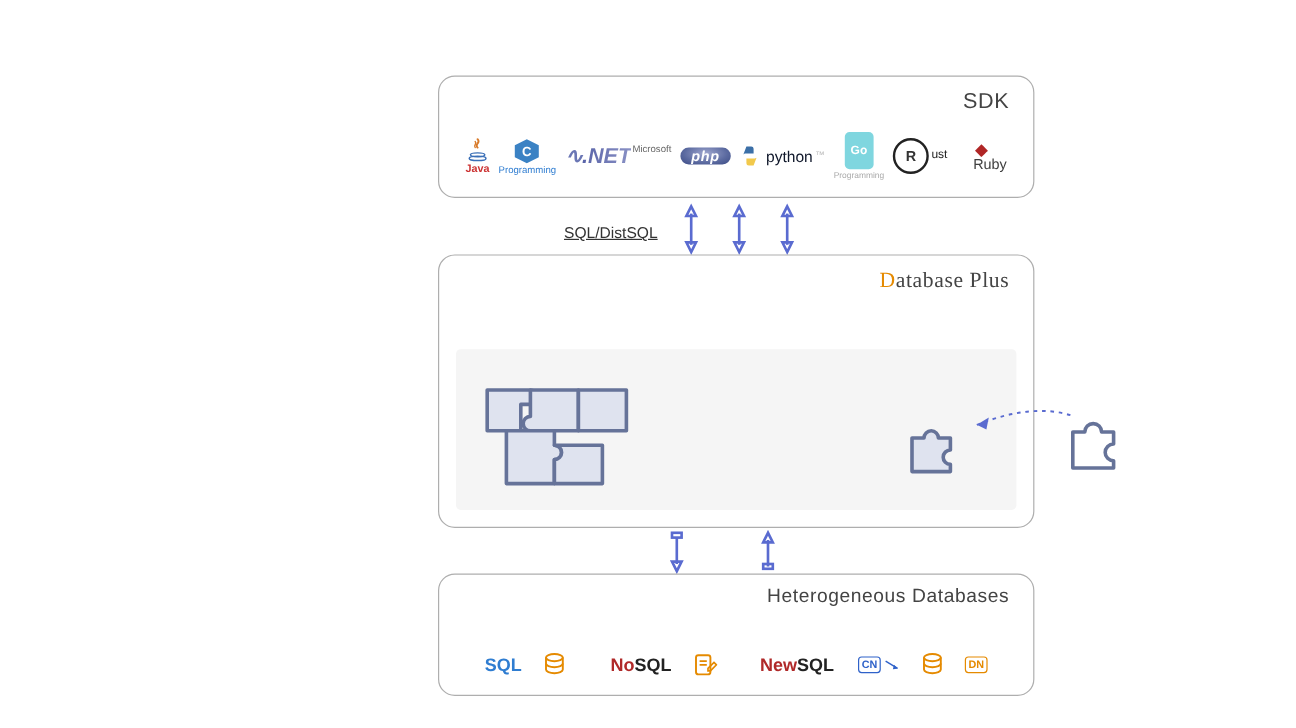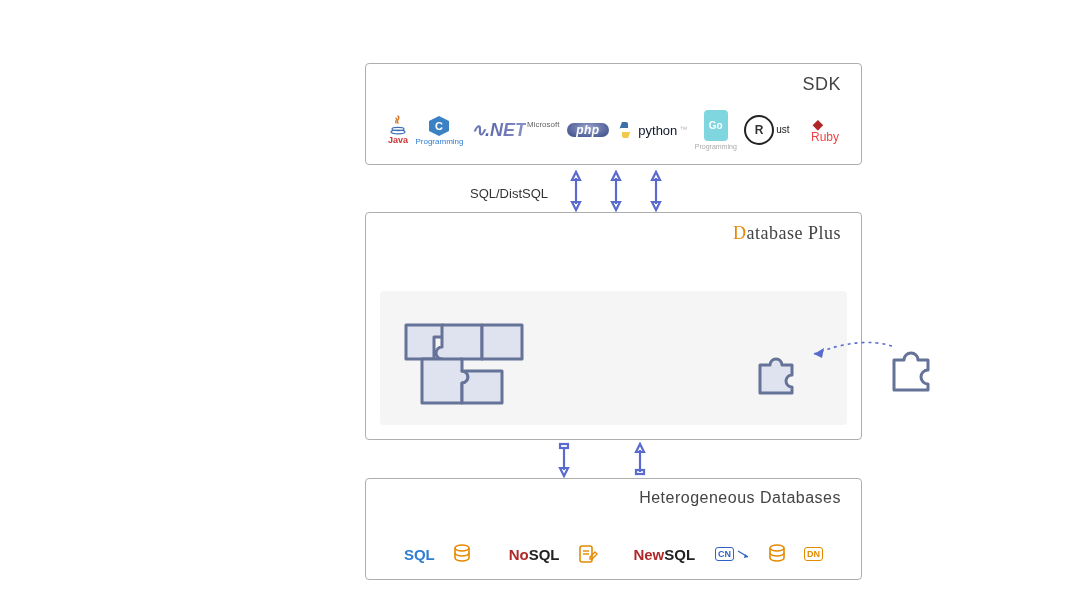--- a/index.html
+++ b/index.html
@@ -9,21 +9,21 @@
     height: 607px;
     background: #ffffff;
     font-family: "Helvetica Neue", Arial, sans-serif;
     color: #333;
     overflow: hidden;
   }
   .stage { position: relative; width: 1080px; height: 607px; }
   .box {
     position: absolute;
     border: 1.5px solid #aeaeae;
-    border-radius: 4px;
+    border-radius: 14px;
     background: #fff;
   }
   .box-title {
     position: absolute;
     top: 10px;
     right: 20px;
     font-size: 18px;
     letter-spacing: 0.5px;
     color: #444;
   }
@@ -60,21 +60,21 @@
     display:flex; align-items:center; justify-content:center;
     color:#fff; font-weight:700; font-size:10px;
   }
   .go-sub { font-size:7px; color:#aaa; margin-top:2px; }
   .rust-badge {
     width: 26px; height: 26px; border-radius: 50%; border: 2px solid #222;
     display:flex; align-items:center; justify-content:center; font-weight:800; font-size:12px;
   }
   .rust-text { font-size:10px; color:#222; margin-left:2px; }
   .ruby-gem { color:#b02626; font-size:14px; }
-  .ruby-text { font-size:12px; color:#ef4444;margin-left:14px; }
+  .ruby-text { font-size:12px; color:#404040;margin-left:14px; }
 
   .conn-label {
     position:absolute; font-size:13px; color:#333;
   }
 
   .inner-panel {
     position:absolute; background:#f5f5f5; border-radius:4px;
   }
 
   .het-row {
@@ -168,21 +168,21 @@
         <span class="rust-text">ust</span>
       </div>
 
       <div class="logo">
         <span class="ruby-gem">◆</span>
         <span class="ruby-text">Ruby</span>
       </div>
     </div>
   </div>
 
-  <div class="conn-label" style="left:470px; top:186px;">SQL/DistSQL</div>
+  <div class="conn-label" style="left:470px; top:186px;text-decoration:underline;">SQL/DistSQL</div>
 
   <svg class="abs" style="left:560px; top:168px;" width="130" height="46">
     <g transform="translate(12,0)">
       <path class="arrow-stroke" d="M4 10 v26"></path>
       <polygon class="arrow-stroke" points="4,4 0,12 8,12" fill="#fff"></polygon>
       <polygon class="arrow-stroke" points="4,42 0,34 8,34" fill="#fff"></polygon>
     </g>
     <g transform="translate(52,0)">
       <path class="arrow-stroke" d="M4 10 v26"></path>
       <polygon class="arrow-stroke" points="4,4 0,12 8,12" fill="#fff"></polygon>

